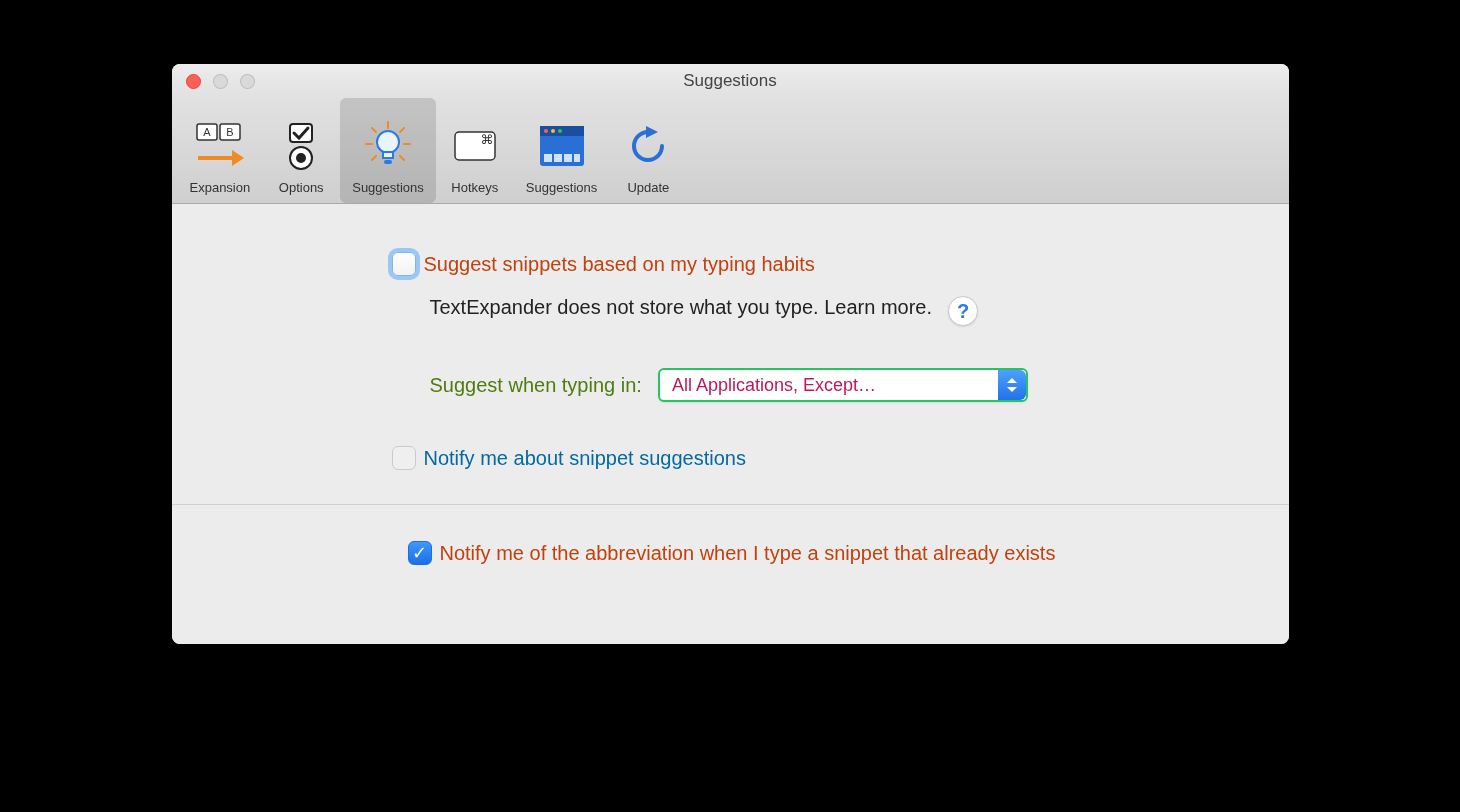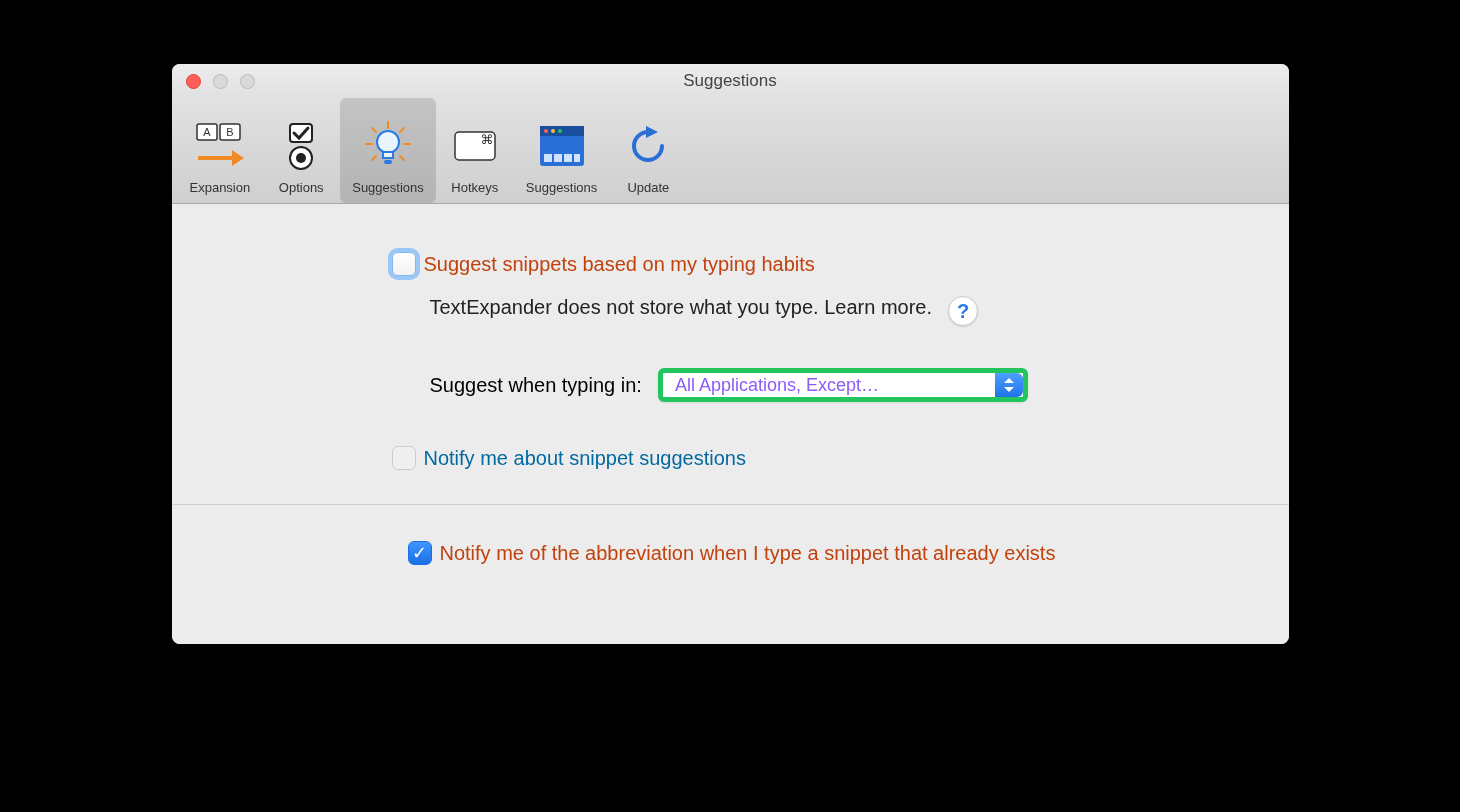--- a/index.html
+++ b/index.html
@@ -109,28 +109,28 @@
   .subtext { font-size: 20px; color:#222; margin-left: 38px; margin-top: 20px; display:flex; gap:16px;}
   .help {
     width: 30px; height: 30px; border-radius: 50%;
     border: 1px solid #c9c9c9;
     background: #fff;
     display: inline-flex; align-items: center; justify-content: center;
     color: #2a7be4; font-size: 20px; font-weight: 600;
     box-shadow: 0 1px 2px rgba(0,0,0,0.12);
   }
   .select-row { margin-top: 42px; margin-left: 38px; display:flex; align-items:center; gap:16px;}
-  .select-label { font-size: 20px; color:#000000; }
+  .select-label { font-size: 20px; color:#4d7c0f; }
   .select {
     display:flex; align-items:center;
     width: 370px; height: 34px;
-    background:#fff; border:5px solid #22c55e; border-radius:6px;
+    background:#fff; border:2px solid #22c55e; border-radius:6px;
     box-shadow: 0 1px 2px rgba(0,0,0,0.08);
     position:relative;
-    font-size: 18px; color:#8b5cf6;
+    font-size: 18px; color:#be185d;
     padding-left: 12px;
   }
   .select-arrows {
     position:absolute; right:0; top:0; bottom:0; width:28px;
     background: linear-gradient(#4ea0ff,#1f73e8);
     border-radius: 0 6px 6px 0;
     display:flex; flex-direction:column; align-items:center; justify-content:center;
   }
   .arrow-up, .arrow-down {
     width:0; height:0; border-left:5px solid transparent; border-right:5px solid transparent;

